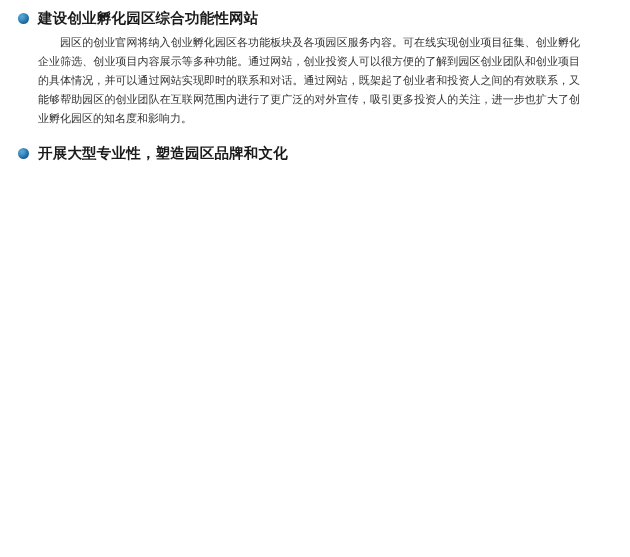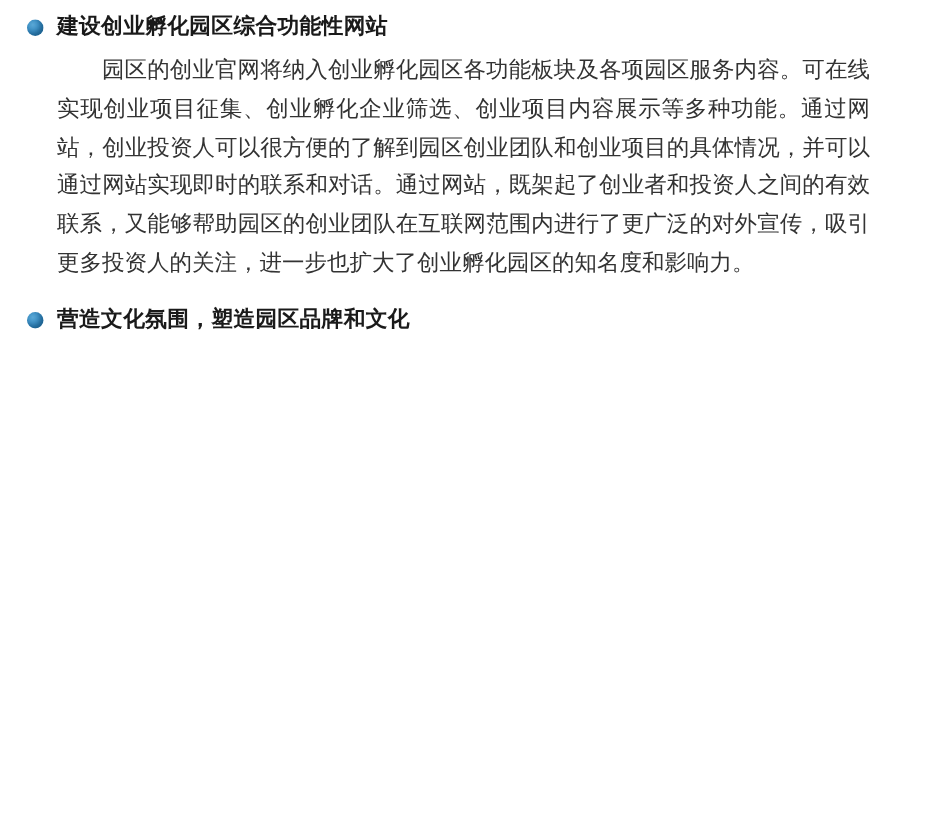--- a/index.html
+++ b/index.html
@@ -41,21 +41,21 @@
     background-image: radial-gradient(circle at 35% 32%, #5aa8d6 0%, #2a7fb8 60%, #1d6a9e 100%);
   }
   .heading-text {
     font-size: 14.5px;
     font-weight: bold;
     color: #1a1a1a;
     line-height: 1.45;
     letter-spacing: 0.2px;
   }
   .body-text {
-    font-size: 15px;
+    font-size: 11px;
     line-height: 1.72;
     color: #333333;
     text-align: justify;
     text-justify: inter-ideograph;
     text-indent: 2em;
     padding-left: 20px;
     padding-right: 2px;
     margin: 0;
   }
 </style>
@@ -71,17 +71,17 @@
     </div>
     <p class="body-text">园区的创业官网将纳入创业孵化园区各功能板块及各项园区服务内容。可在线实现创业项目征集、创业孵化企业筛选、创业项目内容展示等多种功能。通过网站，创业投资人可以很方便的了解到园区创业团队和创业项目的具体情况，并可以通过网站实现即时的联系和对话。通过网站，既架起了创业者和投资人之间的有效联系，又能够帮助园区的创业团队在互联网范围内进行了更广泛的对外宣传，吸引更多投资人的关注，进一步也扩大了创业孵化园区的知名度和影响力。</p>
   </div>
 
   <div class="section">
   </div>
 
   <div class="section">
     <div class="heading-row">
       <span class="bullet-icon"></span>
-      <span class="heading-text">营造文化氛围，塑造园区品牌和文化</span>
+      <span class="heading-text">开展大型专业性，塑造园区品牌和文化</span>
     </div>
   </div>
 
 </div>
 
 </body></html>

